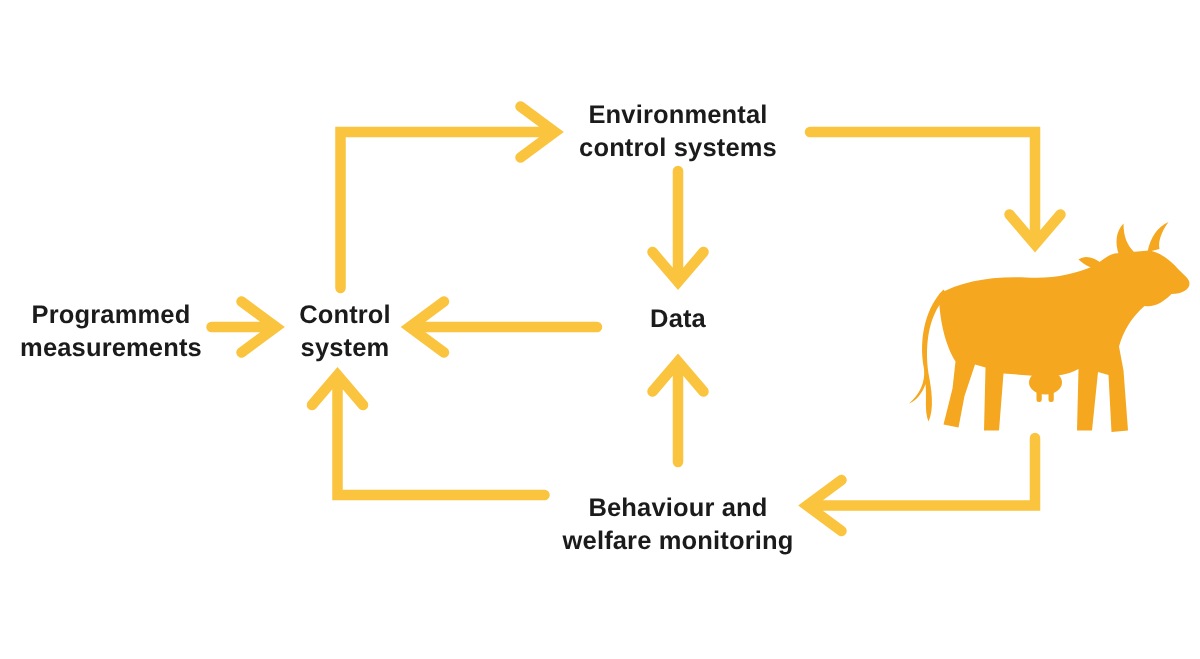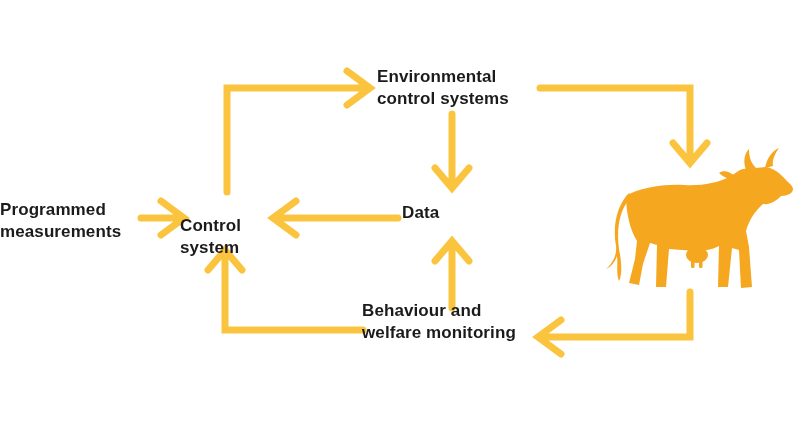--- a/index.html
+++ b/index.html
@@ -10,29 +10,29 @@
     font-family:"Liberation Sans","DejaVu Sans",sans-serif;
     overflow:hidden;
   }
   svg{position:absolute;left:0;top:0;}
   .node-label{
     position:absolute;
     font-size:17px;
     font-weight:700;
     line-height:22px;
     color:#1b1b1b;
-    text-align:left;
+    text-align:center;
     white-space:pre-line;
     letter-spacing:0.1px;
   }
   .lbl-programmed{left:0px;top:199px;width:148px;}
-  .lbl-control{left:180px;top:199px;width:100px;margin-top:16px;}
+  .lbl-control{left:180px;top:199px;width:100px;}
   .lbl-environmental{left:377px;top:66px;width:150px;}
   .lbl-data{left:402px;top:202px;width:100px;}
-  .lbl-behaviour{left:362px;top:300px;width:180px;}
+  .lbl-behaviour{left:362px;top:328px;width:180px;}
 </style>
 </head>
 <body>
 
 <div id="stage">
 
   <svg width="800" height="439" viewBox="0 0 800 439">
 
     <g stroke="#FBC43E" stroke-width="7" fill="none" stroke-linecap="round" stroke-linejoin="miter">
 

